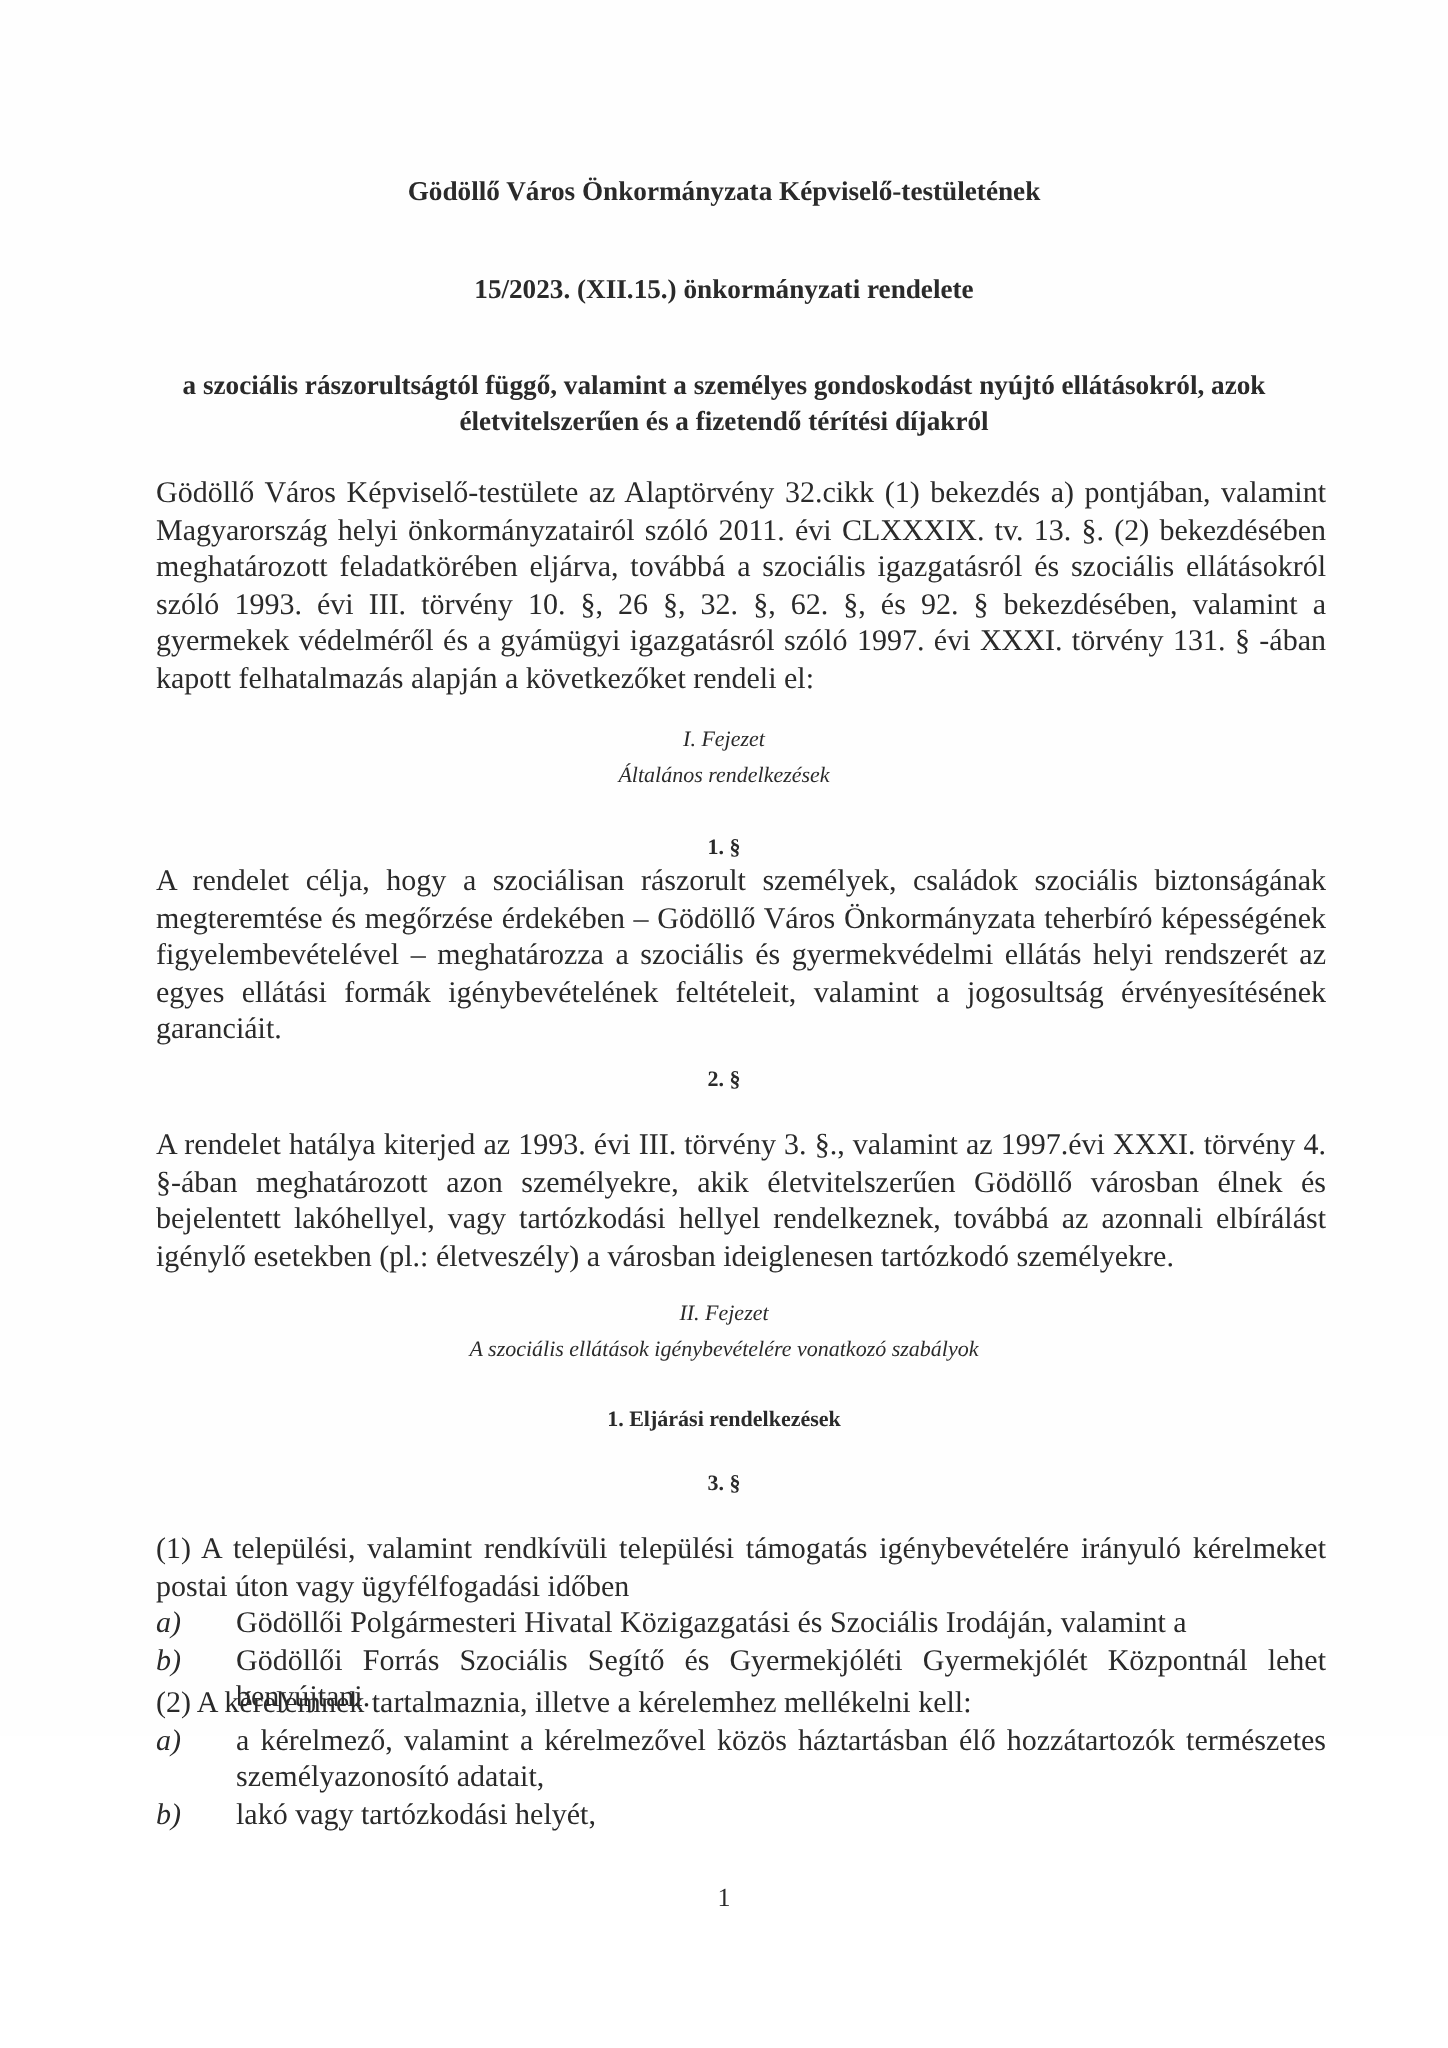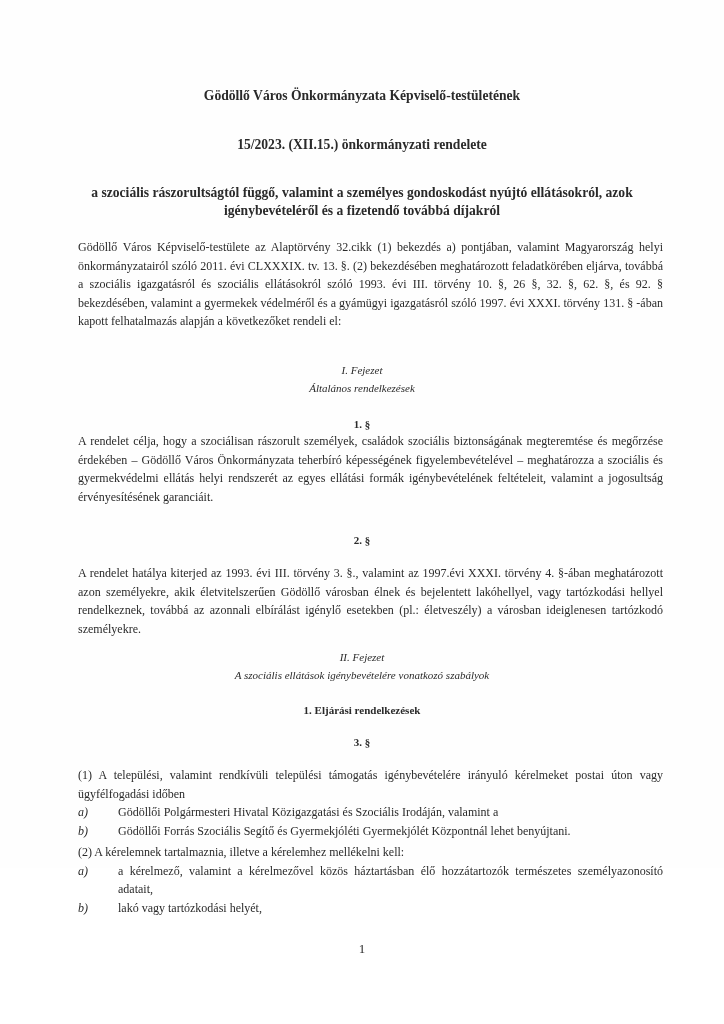--- a/index.html
+++ b/index.html
@@ -4,36 +4,36 @@
 <style>
   html, body { margin:0; padding:0; background:#ffffff; }
   body { width:724px; height:1024px; position:relative; overflow:hidden;
          font-family:"Liberation Serif", "DejaVu Serif", serif; color:#2a2a2a; }
   .page { position:absolute; left:0; top:0; width:724px; height:868px; background:#fefefe; }
   .abs { position:absolute; }
   .center { left:0; width:724px; text-align:center; }
   .bold { font-weight:bold; }
   .ital { font-style:italic; }
   .title { font-size:13.6px; }
-  .body { left:78px; width:585px; font-size:12px; line-height:18.6px; text-align:justify; }
+  .body { left:78px; width:585px; font-size:15px; line-height:18.6px; text-align:justify; }
   .body p { margin:0; }
   .li { position:relative; padding-left:40px; }
   .li .lbl { position:absolute; left:0; top:0; font-style:italic; }
   .pagenum { font-size:13px; }
   .heading { font-size:11px; }
 </style>
 </head>
 <body>
 
 <div class="page">
 
   <div class="abs center bold title" style="top:88px;">Gödöllő Város Önkormányzata Képviselő-testületének</div>
   <div class="abs center bold title" style="top:137px;">15/2023. (XII.15.) önkormányzati rendelete</div>
   <div class="abs center bold title" style="top:185px; left:40px; width:644px;">a szociális rászorultságtól függő, valamint a személyes gondoskodást nyújtó ellátásokról, azok</div>
-  <div class="abs center bold title" style="top:203px;">igénybevételéről és a fizetendő továbbá díjakról</div>
+  <div class="abs center bold title" style="top:203px;">életvitelszerűen és a fizetendő térítési díjakról</div>
 
   <div class="abs body" style="top:238px;">
     <p>Gödöllő Város Képviselő-testülete az Alaptörvény 32.cikk (1) bekezdés a) pontjában, valamint Magyarország helyi önkormányzatairól szóló 2011. évi CLXXXIX. tv. 13. §. (2) bekezdésében meghatározott feladatkörében eljárva, továbbá a szociális igazgatásról és szociális ellátásokról szóló 1993. évi III. törvény 10. §, 26 §, 32. §, 62. §, és 92. § bekezdésében, valamint a gyermekek védelméről és a gyámügyi igazgatásról szóló 1997. évi XXXI. törvény 131. § -ában kapott felhatalmazás alapján a következőket rendeli el:</p>
   </div>
 
   <div class="abs center ital heading" style="top:364px;">I. Fejezet</div>
   <div class="abs center ital heading" style="top:382px;">Általános rendelkezések</div>
 
   <div class="abs center bold heading" style="top:418px;">1. §</div>
   <div class="abs body" style="top:432px;">

